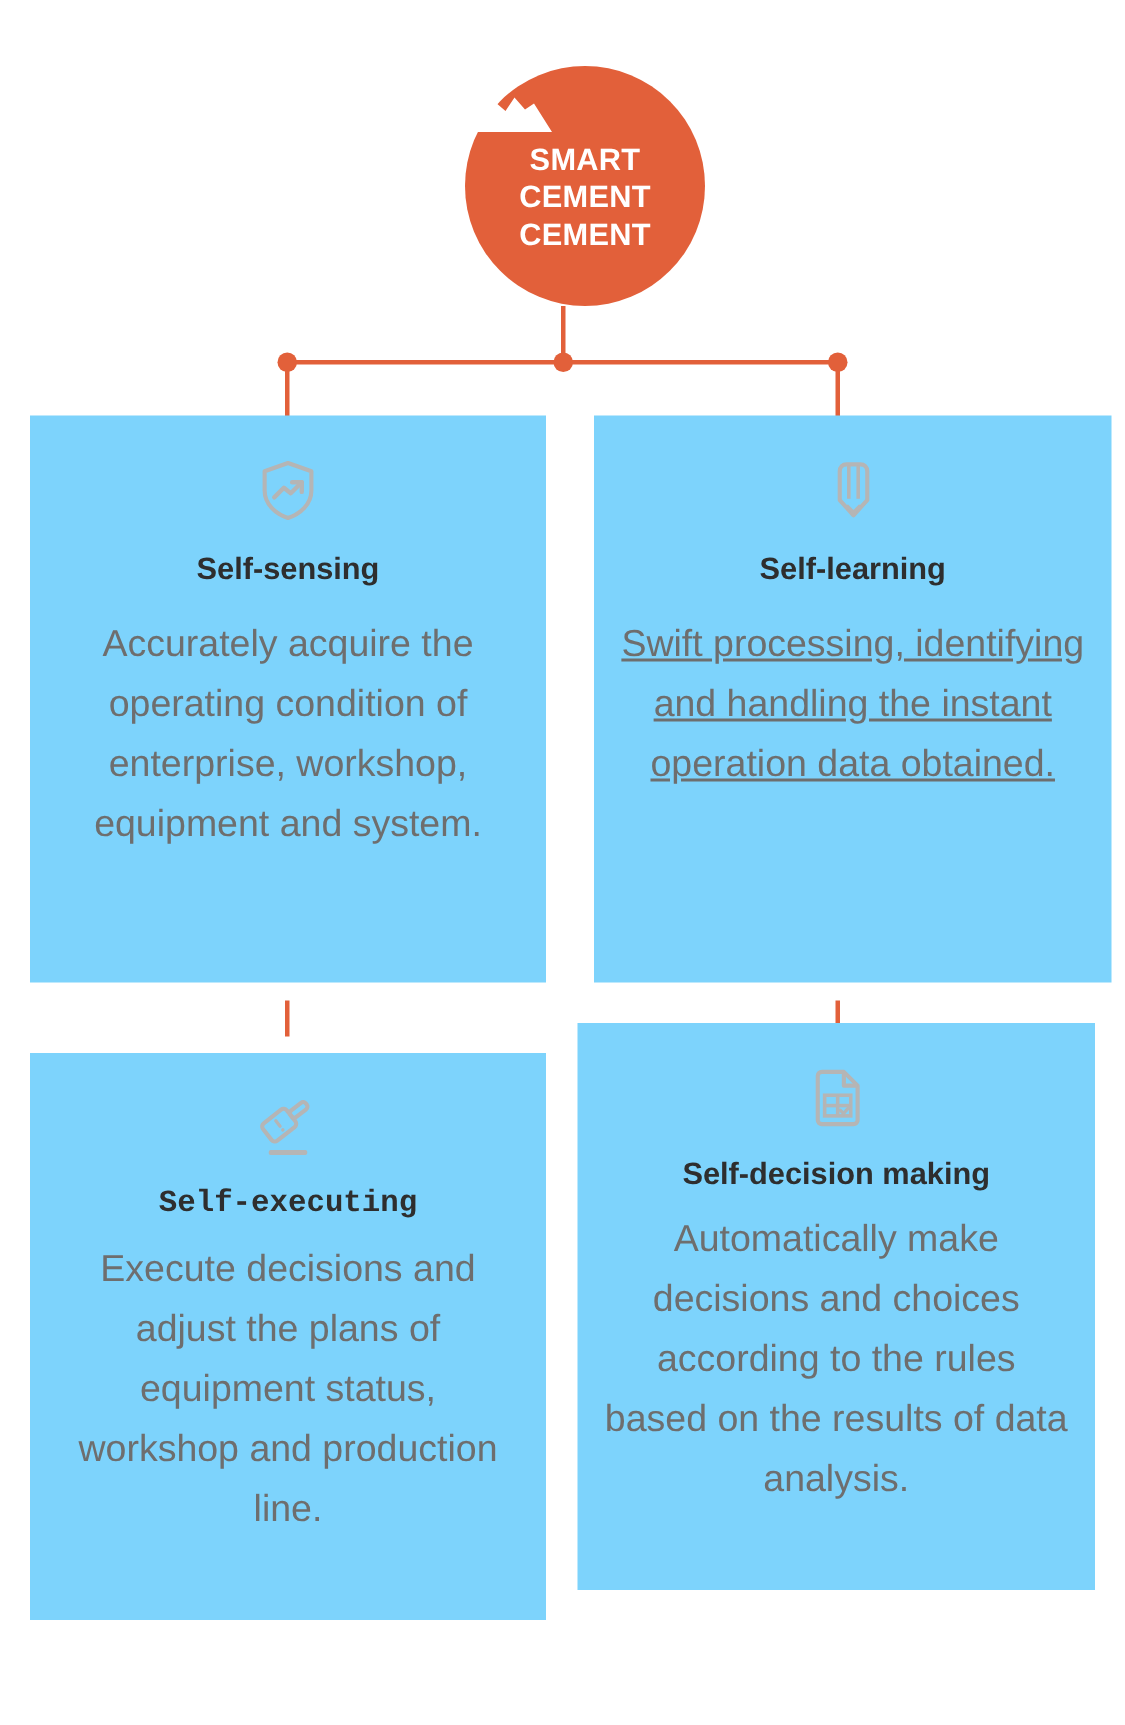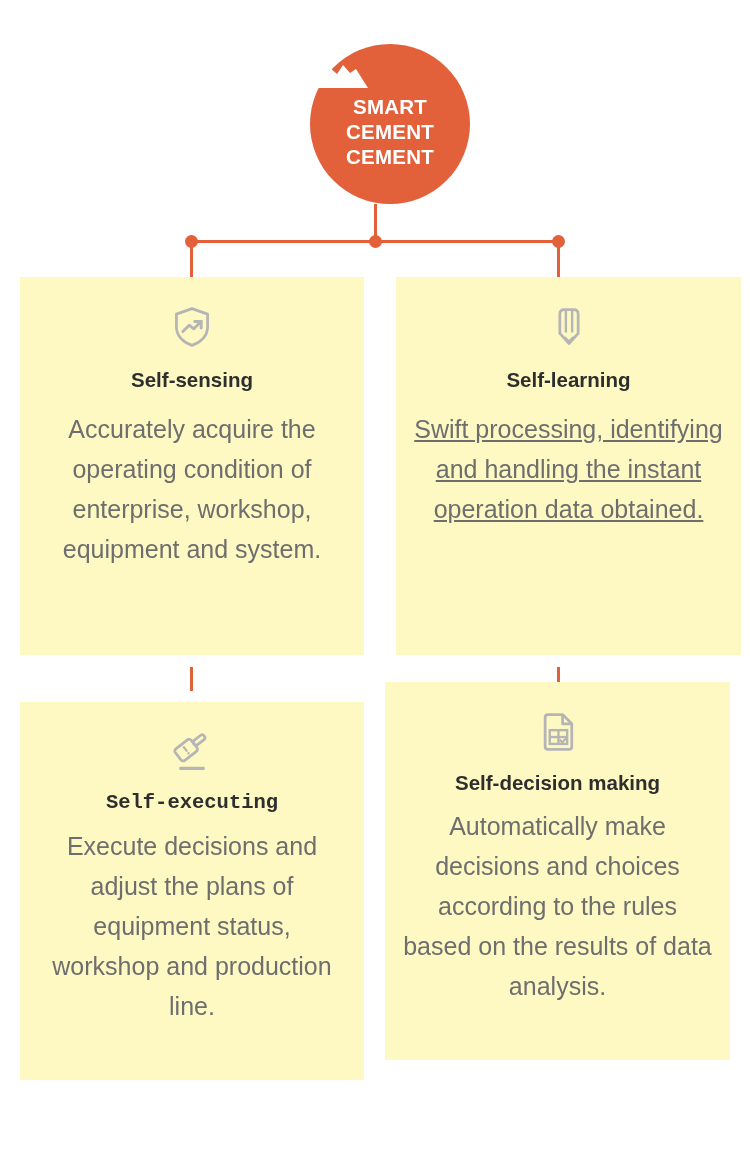--- a/index.html
+++ b/index.html
@@ -65,21 +65,21 @@
     position: absolute;
     width: 13px;
     height: 13px;
     border-radius: 50%;
     background: #E2603A;
   }
 
   
   .card {
     position: absolute;
-    background: #fef9c3;
+    background: #7dd3fc;
     box-sizing: border-box;
     display: flex;
     flex-direction: column;
     align-items: center;
   }
   .card-icon {
     margin-top: 28px;
     width: 44px;
     height: 44px;
     display: block;

